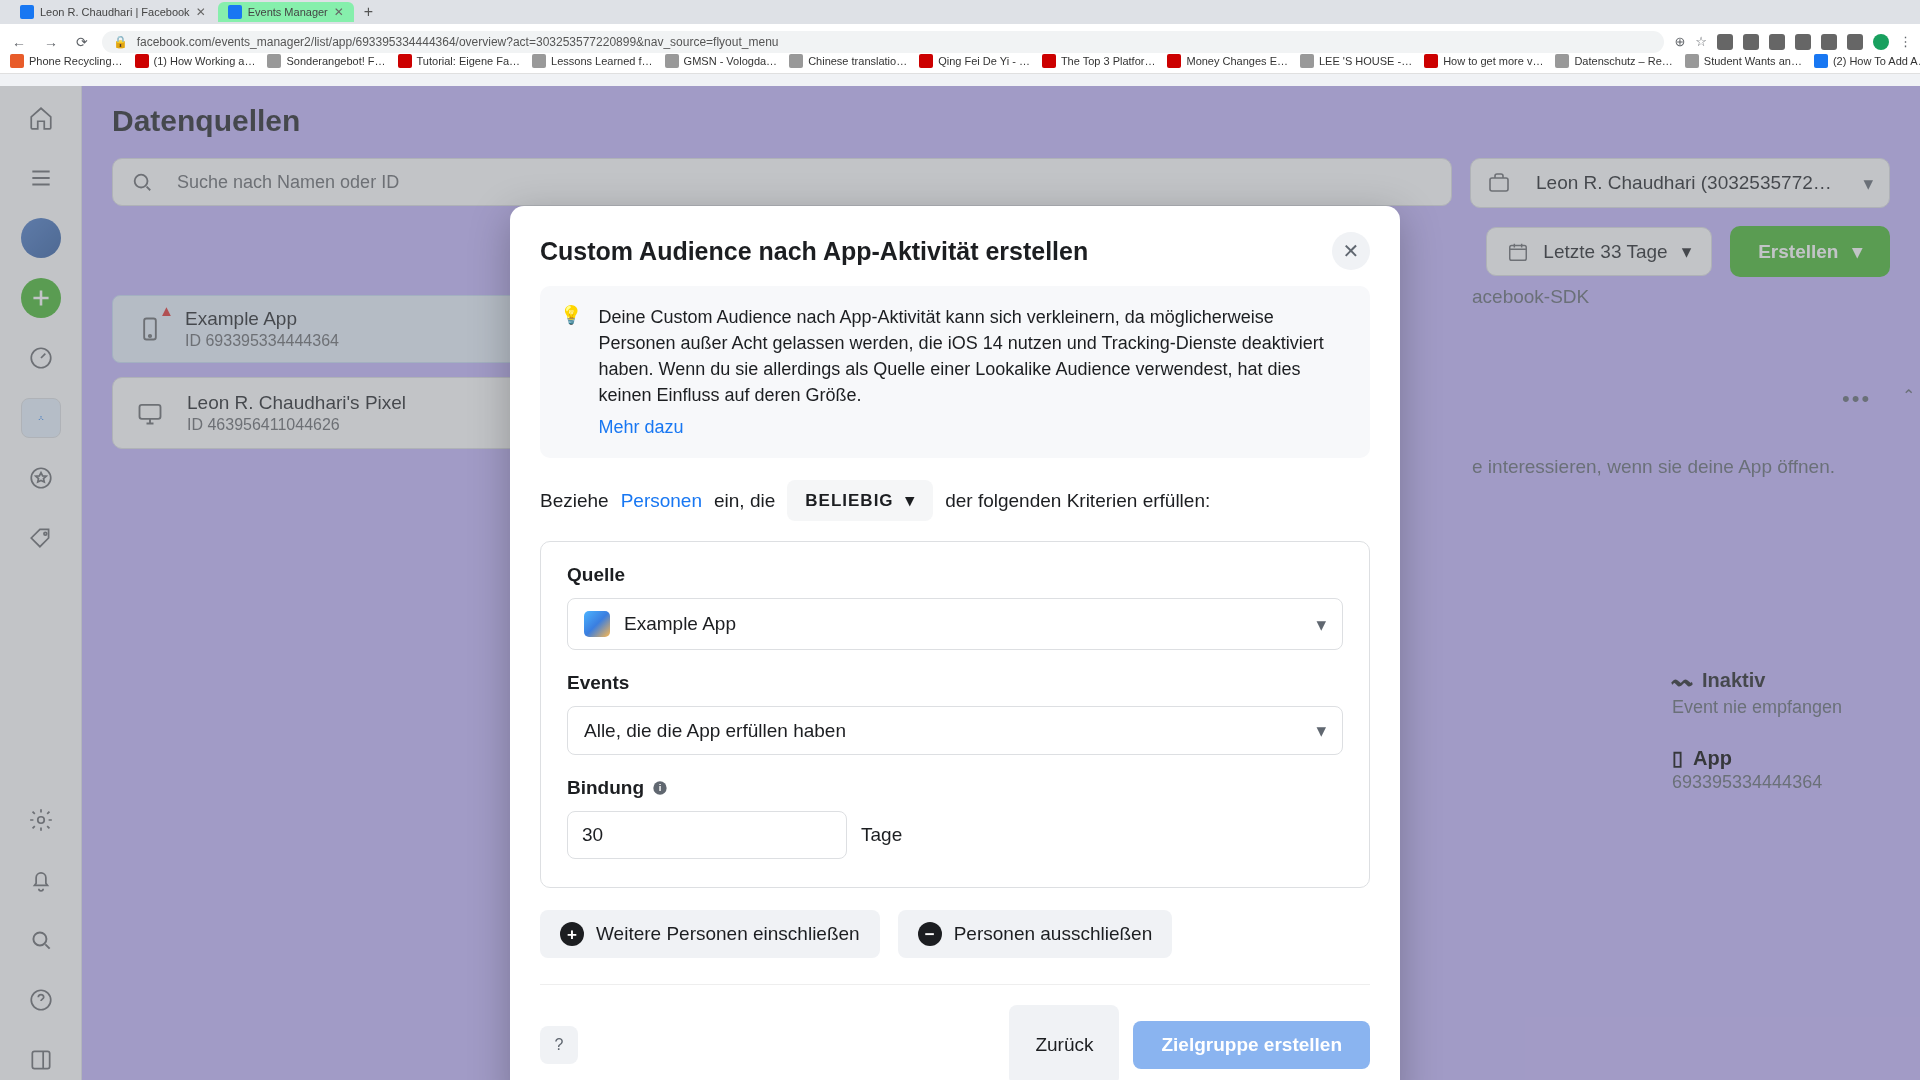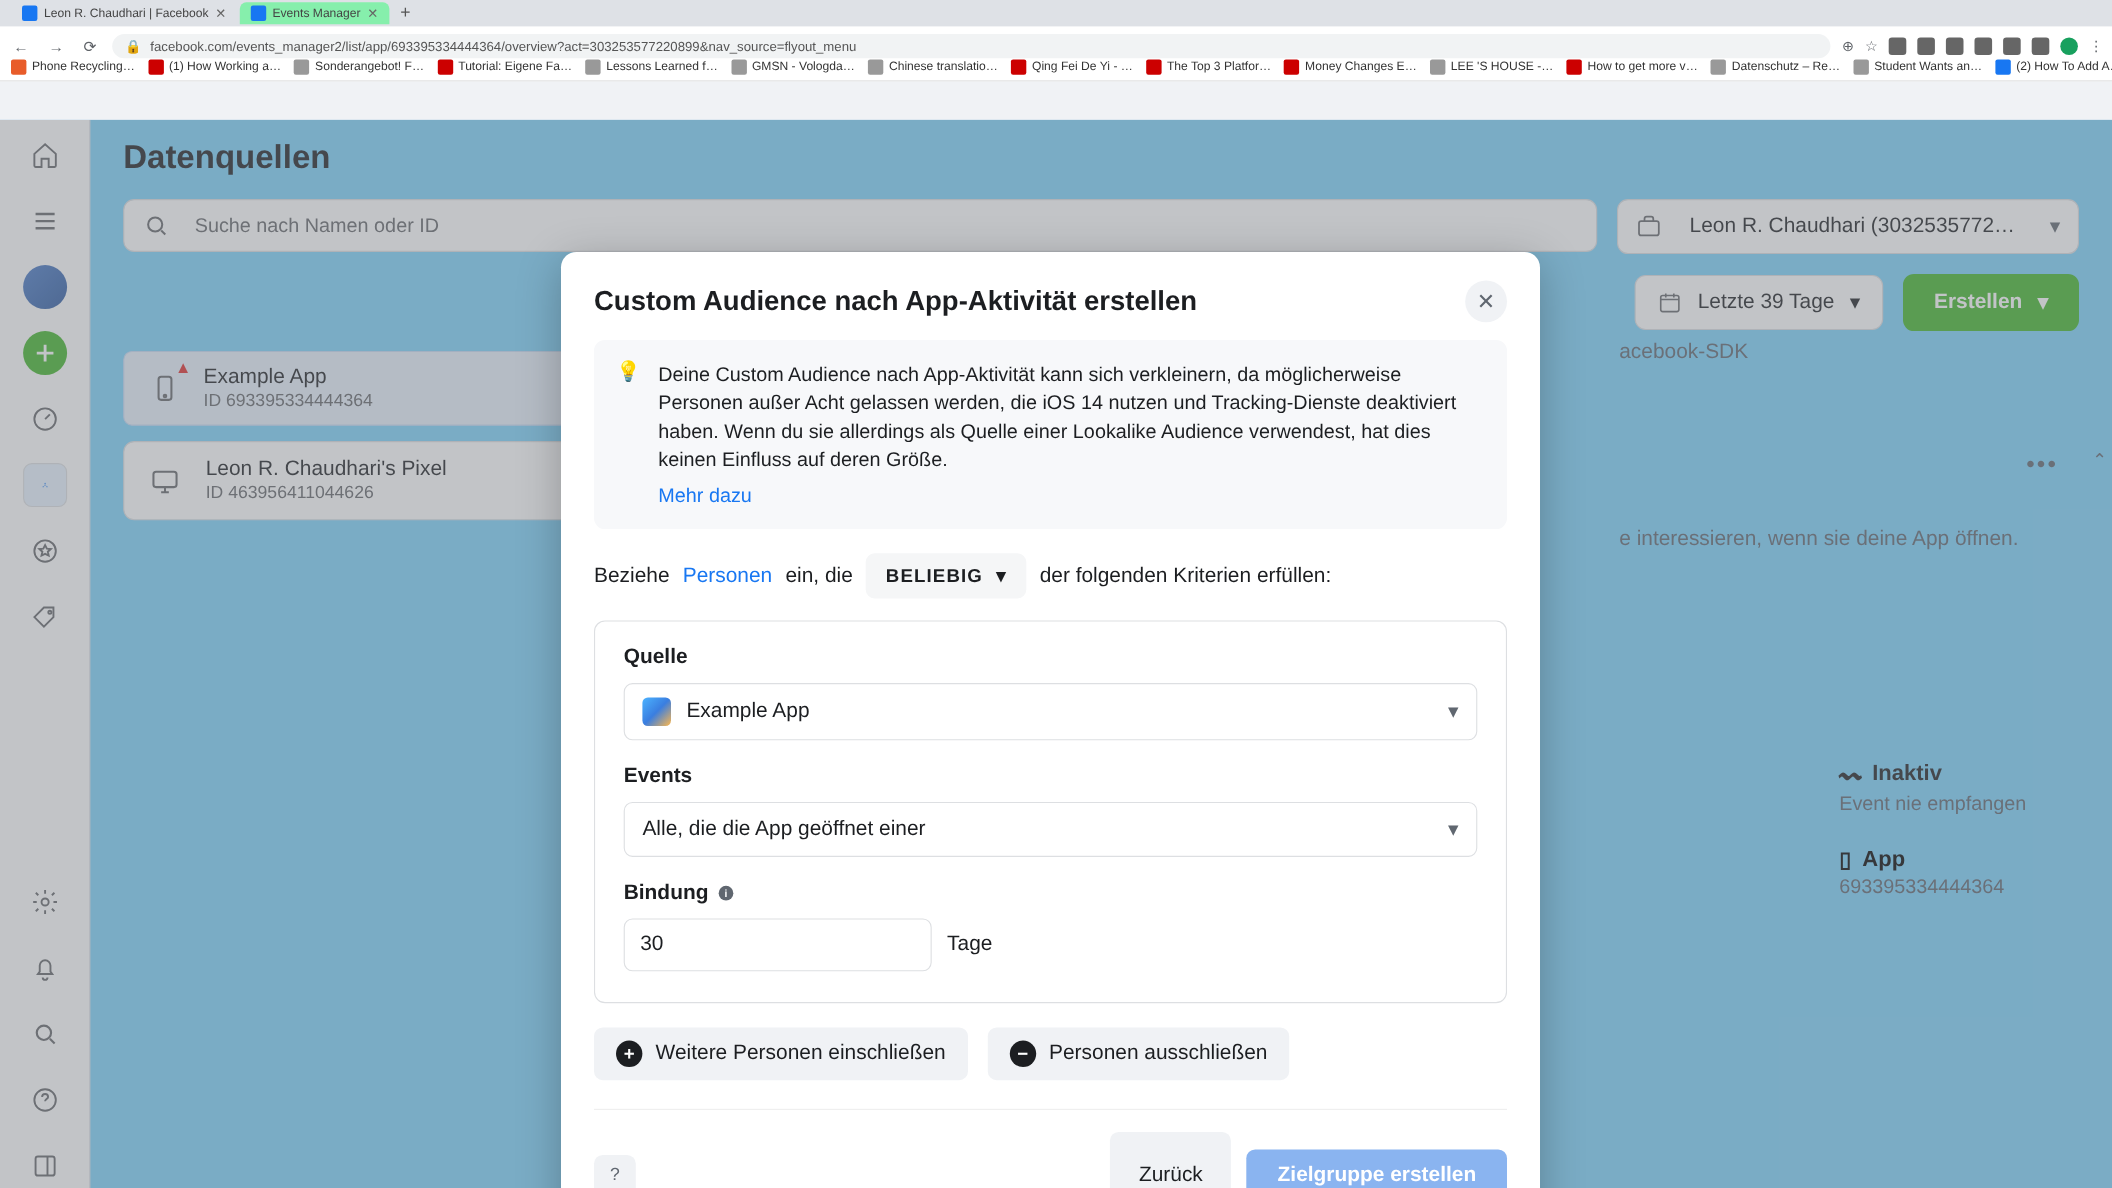--- a/index.html
+++ b/index.html
@@ -16,21 +16,21 @@
 .addr-bar { height: 36px; background: #fff; display: flex; align-items: center; padding: 0 8px; gap: 10px; border-bottom: 1px solid #ddd; }
 .nav-icn { color: #5f6368; font-size: 14px; padding: 0 4px; }
 .url-box { flex: 1; background: #f1f3f4; border-radius: 14px; padding: 4px 12px; font-size: 12px; color: #555; display: flex; align-items: center; gap: 8px; }
 .chrome-icons { display: flex; gap: 10px; align-items: center; color: #5f6368; font-size: 13px; }
 .chrome-icons .ci { width: 16px; height: 16px; background: #666; border-radius: 3px; }
 .bm-bar { height: 26px; background: #fff; display: flex; align-items: center; padding: 0 10px; gap: 12px; border-bottom: 1px solid #e0e0e0; overflow: hidden; }
 .bm { display: flex; align-items: center; gap: 5px; font-size: 11px; color: #333; white-space: nowrap; }
 .bm .bmi { width: 14px; height: 14px; background: #c00; border-radius: 2px; }
 
 
-.page { position: absolute; top: 86px; left: 0; right: 0; bottom: 0; background: #7dd3fc; margin-top: 23px; }
+.page { position: absolute; top: 86px; left: 0; right: 0; bottom: 0; background: #c4b5fd; }
 
 
 .left-rail { position: absolute; left: 0; top: 0; width: 82px; bottom: 0; background: #fff; border-right: 1px solid #e4e6eb; display: flex; flex-direction: column; align-items: center; padding-top: 12px; gap: 20px; }
 .rail-icn { width: 40px; height: 40px; display: flex; align-items: center; justify-content: center; border-radius: 50%; color: #65676b; position: relative; }
 .rail-icn svg { width: 26px; height: 26px; }
 .rail-icn.sel { background: #e7f3ff; color: #1877f2; }
 .rail-icn.sel svg { color: #1877f2; }
 .rail-avatar { width: 40px; height: 40px; border-radius: 50%; background: linear-gradient(135deg,#4a7bc8,#2d5aa0); }
 .rail-plus { background: #42b72a; color: #fff; }
 .rail-spacer { flex: 1; }
@@ -298,21 +298,21 @@
         <span class="chev">▾</span>
       </div>
     </div>
 
     <div class="second-row">
       <div class="date-sel">
         <svg width="22" height="22" viewBox="0 0 24 24" fill="none" stroke="#65676b" stroke-width="1.6">
             <rect x="3" y="5" width="18" height="16" rx="2"></rect>
             <path d="M3 9h18M8 3v4M16 3v4"></path>
           </svg>
-        <span>Letzte 39 Tage</span>
+        <span>Letzte 33 Tage</span>
         <span>▾</span>
       </div>
       <div class="create-btn">
         <span>Erstellen</span>
         <span>▾</span>
       </div>
     </div>
 
     <div class="data-list">
       <div class="ditem sel">
@@ -391,21 +391,21 @@
     <div class="block">
       <div class="lbl">Quelle</div>
       <div class="sel">
         <span class="app-ico"></span>
         <span>Example App</span>
         <span class="chev">▾</span>
       </div>
 
       <div class="lbl" style="margin-top:22px">Events</div>
       <div class="sel">
-        <span>Alle, die die App geöffnet einer</span>
+        <span>Alle, die die App erfüllen haben</span>
         <span class="chev">▾</span>
       </div>
 
       <div class="lbl" style="margin-top:22px">
         <span>Bindung</span>
         <svg width="16" height="16" viewBox="0 0 24 24" fill="#606770">
             <circle cx="12" cy="12" r="10"></circle>
             <text x="12" y="17" text-anchor="middle" fill="#fff" font-size="14" font-weight="bold">i</text>
           </svg>
       </div>

